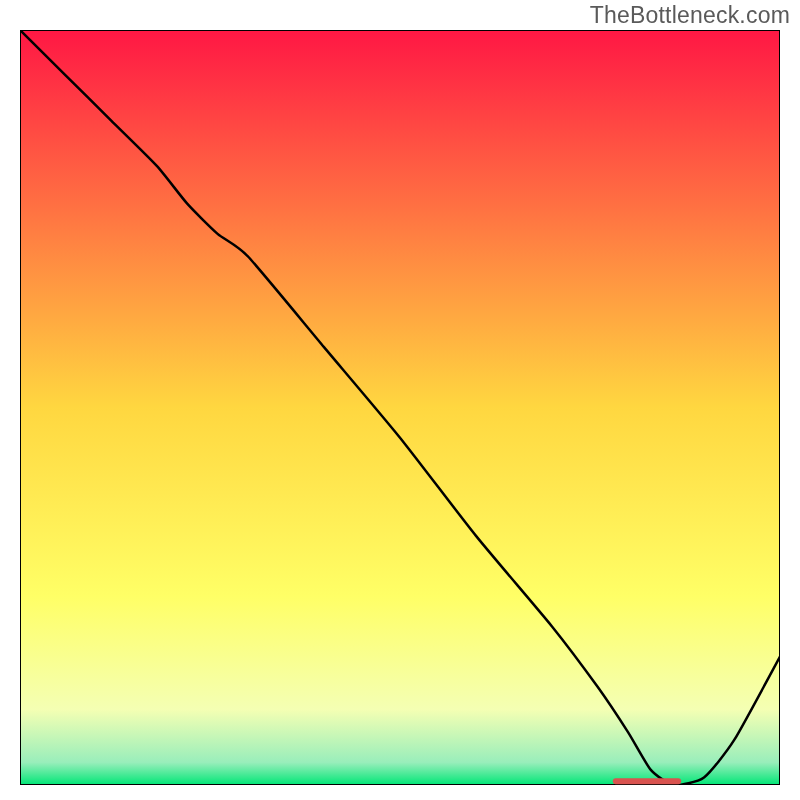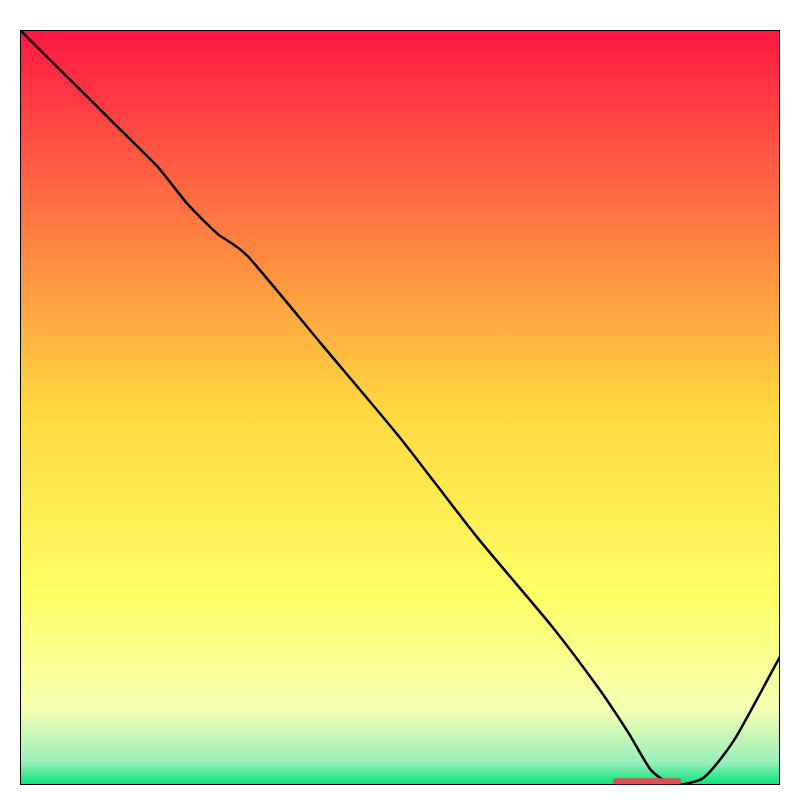--- a/index.html
+++ b/index.html
@@ -29,20 +29,21 @@
     left: 20px;
     top: 30px;
     width: 760px;
     height: 755px;
   }
 </style>
 </head>
 <body>
 
 <div class="container">
+  <div class="watermark">TheBottleneck.com</div>
 
   <svg class="plot" viewBox="0 0 760 755" preserveAspectRatio="none">
     <defs>
       <linearGradient id="bg-grad" x1="0" y1="0" x2="0" y2="1">
       <stop offset="0%" stop-color="#ff1744"></stop>
           <stop offset="50%" stop-color="#ffd740"></stop>
           <stop offset="75%" stop-color="#ffff66"></stop>
           <stop offset="90%" stop-color="#f4ffb3"></stop>
           <stop offset="97%" stop-color="#99eebb"></stop>
           <stop offset="100%" stop-color="#00e676"></stop>

